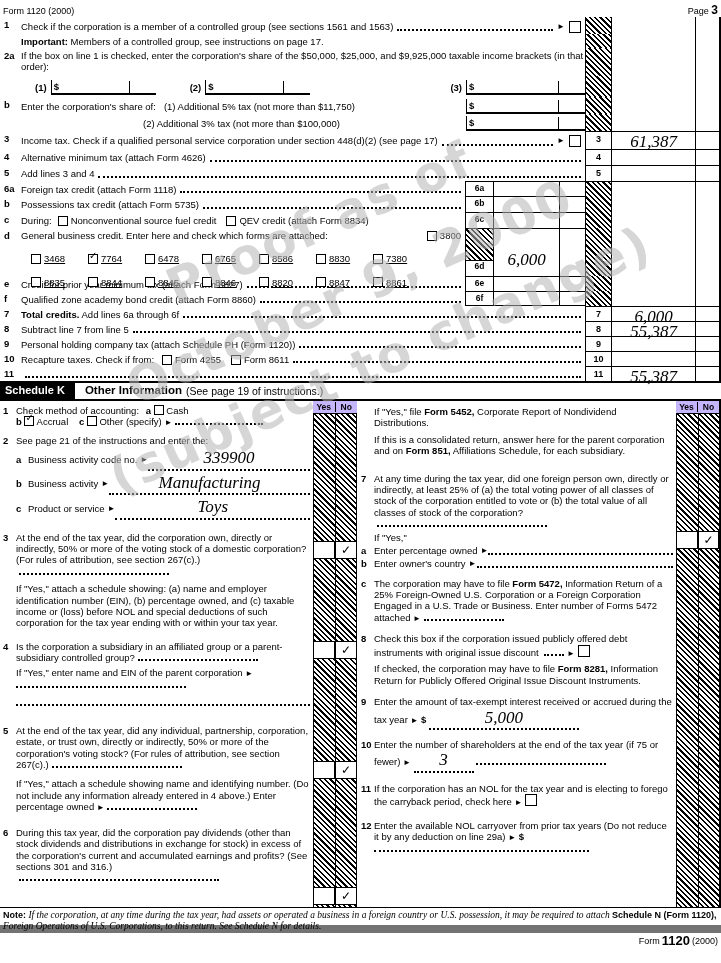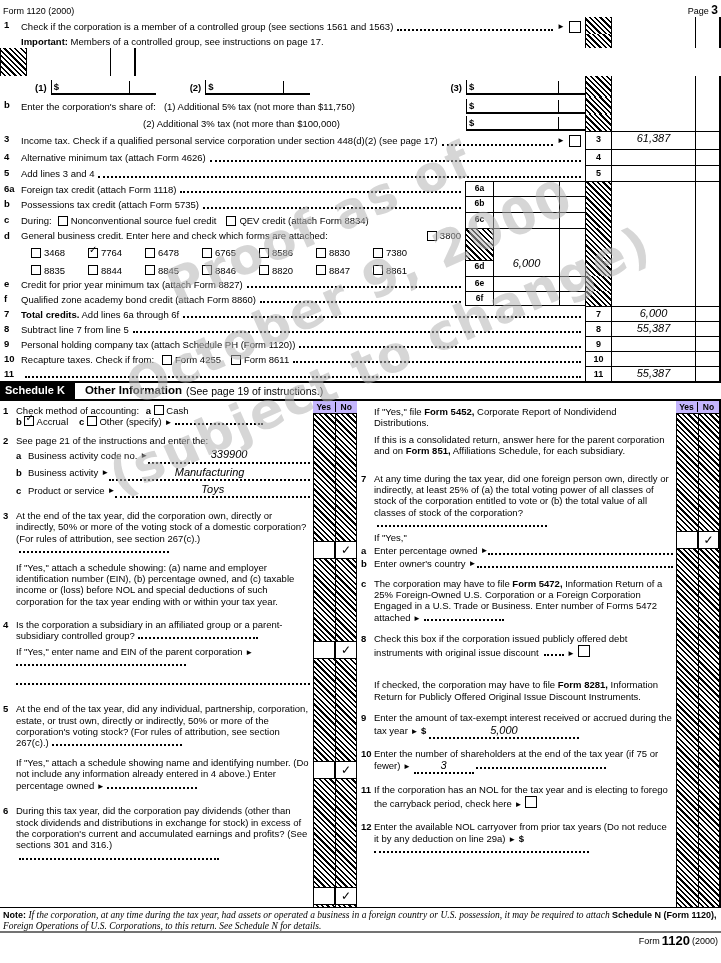--- a/index.html
+++ b/index.html
@@ -2,21 +2,21 @@
 <html><head>
 <meta charset="utf-8">
 <style>
   html,body{margin:0;padding:0;background:#888;}
   #page{width:721px;height:963px;position:relative;background:#fff;margin:0 auto;
         font-family:"Liberation Sans",sans-serif;font-size:9.5px;line-height:1.2;color:#000;
         overflow:hidden;box-sizing:border-box;}
   
   .b{font-weight:bold}
   .hatch{background:repeating-linear-gradient(45deg,#fff 0 2.2px,#000 2.2px 3.8px);}
-  .val{font-family:Liberation Sans, sans-serif;font-style:italic;font-size:11px;}
+  .val{font-family:Liberation Serif, serif;font-style:italic;font-size:17px;}
   .arrow{font-size:8px;}
   .cb{display:inline-block;width:8px;height:8px;border:1.5px solid #000;background:#fff;
       position:relative;flex:none;vertical-align:-1px;}
   .cb .tick{position:absolute;left:0px;top:-4px;font-size:10px;line-height:1;}
   .ilead{display:inline-block;border-bottom:2px dotted #000;height:7px;margin-left:3px;}
   .dfill{display:inline-block;border-bottom:2px dotted #000;height:7px;}
   .entryline{border-bottom:2px dotted #000;text-align:center;display:inline-block;}
   
   .pghead{display:flex;justify-content:space-between;align-items:flex-end;height:15px;padding:2px 3px 0 3px;font-size:9px;}
   .pgnum{font-size:12px;font-weight:bold;}
@@ -38,21 +38,21 @@
   .bt{border-top:1px solid #000;}
   .ibox{width:28px;flex:none;border-left:1px solid #000;border-top:1px solid #000;text-align:center;font-weight:bold;font-size:8.5px;padding-top:1px;box-sizing:border-box;}
   .iamt{width:66px;flex:none;border-left:1px solid #000;border-top:1px solid #000;text-align:center;box-sizing:border-box;}
   .icents{width:26px;flex:none;border-left:1px solid #000;border-top:1px solid #000;box-sizing:border-box;}
   .ibb{border-bottom:1px solid #000;}
   .jflex{display:flex;align-items:center;}
   .leader{flex:1;border-bottom:2px dotted #000;height:2px;align-self:flex-end;margin:0 4px 3px 4px;}
   .mbox{height:13px;border-bottom:2px solid #000;border-left:1.5px solid #000;position:relative;flex:none;}
   .mbox .ds{position:absolute;left:2px;bottom:1px;font-weight:bold;}
   .mbox .mdv{position:absolute;right:26px;top:1px;bottom:-2px;border-left:1.5px solid #000;}
-  .cbrow{display:flex;padding-left:10px;margin-top:6px;}
+  .cbrow{display:flex;padding-left:10px;margin-top:12px;text-decoration:underline;}
   .cbg{width:57px;display:flex;gap:3px;align-items:center;flex:none;}
   .ibox6d{width:28px;flex:none;border-left:1px solid #000;border-top:1px solid #000;display:flex;flex-direction:column;box-sizing:border-box;}
   .ib-hatch{flex:1;}
   .ib-lab{height:15px;border-top:1px solid #000;font-weight:bold;font-size:8.5px;text-align:center;}
   .iamt6d{display:flex;align-items:flex-end;justify-content:center;padding-bottom:6px;}
   
   #kbody{position:relative;height:506px;}
   .kleft{position:absolute;left:0;top:2px;width:312px;}
   .kright{position:absolute;left:358px;top:2px;width:317px;}
   .strip{position:absolute;top:0;height:506px;display:flex;border-left:1px solid #000;box-sizing:border-box;}
@@ -63,21 +63,21 @@
   .ynhead{position:absolute;top:0;height:13px;display:flex;background:#c4b5fd;border-bottom:1px solid #000;box-sizing:border-box;z-index:4;align-items:center;}
   .ynhead span{flex:1;text-align:center;font-weight:bold;font-size:8.5px;}
   .ynhead span+span{border-left:1px solid #000;}
   .ans{position:absolute;width:22px;height:18px;background:#fff;border:1px solid #000;box-sizing:border-box;
        text-align:center;font-size:12px;line-height:16px;z-index:4;}
   .kq{display:flex;margin-top:7px;}
   .kqn{width:16px;flex:none;font-weight:bold;padding-left:3px;box-sizing:border-box;}
   .kqt{flex:1;min-width:0;padding-right:2px;}
   .ksub{margin-top:2px;}
   
-  #noteblk{border-top:1.5px solid #000;border-bottom:2px solid #737373;padding:2px 3px;height:26px;box-sizing:border-box;
+  #noteblk{border-top:1.5px solid #000;border-bottom:8px solid #737373;padding:2px 3px;height:26px;box-sizing:border-box;
            font-family:"Liberation Serif",serif;font-style:italic;font-size:9.5px;line-height:1.15;}
   #noteblk .b{font-style:normal;font-family:"Liberation Sans",sans-serif;font-size:9px;}
   #watermark{position:absolute;left:30px;top:180px;width:640px;z-index:5;pointer-events:none;
              transform:rotate(-24deg);transform-origin:center;text-align:center;
              color:#b5b5b5;opacity:.55;font-weight:bold;font-size:50px;line-height:1.5;letter-spacing:2px;
              font-family:"DejaVu Sans",sans-serif;}
 </style>
 </head>
 <body>
 
@@ -119,20 +119,24 @@
       <div class="jl">
           <span class="jn"></span>
         <div class="jt"><span class="b">Important:</span><span> Members of a controlled group, see instructions on page 17.</span></div>
       </div>
       <div class="cno hatch"></div>
         <div class="camt"></div>
         <div class="ccents"></div>
     </div>
 
     <div class="jrow" style="height:28px">
+      <div class="jl">
+          <span class="jn">2a</span>
+        <div class="jt">If the box on line 1 is checked, enter the corporation's share of the $50,000, $25,000, and $9,925,000 taxable income brackets (in that order):</div>
+      </div>
       <div class="cno hatch"></div>
         <div class="camt"></div>
         <div class="ccents"></div>
     </div>
 
     <div class="jrow" style="height:21px">
       <div class="jl">
           <span class="jn"></span>
         <div class="jt jflex">
           <span class="b" style="margin-left:14px">(1)</span>
@@ -634,21 +638,21 @@
           <span class="dfill" style="width:80px"></span></div>
       </div>
 
       <div class="kq" style="margin-top:10px">
         <span class="kqn">8</span>
         <div class="kqt"><span>Check this box if the corporation issued publicly offered debt instruments with original issue discount</span>
           <span class="ilead" style="width:20px"></span>
           <span class="arrow">►</span>
           <span class="cb" style="width:10px;height:10px"></span></div>
       </div>
-      <div class="kq" style="margin-top:21px">
+      <div class="kq" style="margin-top:5px">
         <span class="kqn"></span>
         <div class="kqt"><span>If checked, the corporation may have to file </span><span class="b">Form 8281,</span><span> Information Return for Publicly Offered Original Issue Discount Instruments.</span></div>
       </div>
 
       <div class="kq" style="margin-top:10px">
         <span class="kqn">9</span>
         <div class="kqt"><span>Enter the amount of tax-exempt interest received or accrued during the tax year</span>
           <span class="arrow">►</span>
           <span class="b">$</span>
           <span class="entryline" style="width:150px"><span class="val">5,000</span></span></div>

